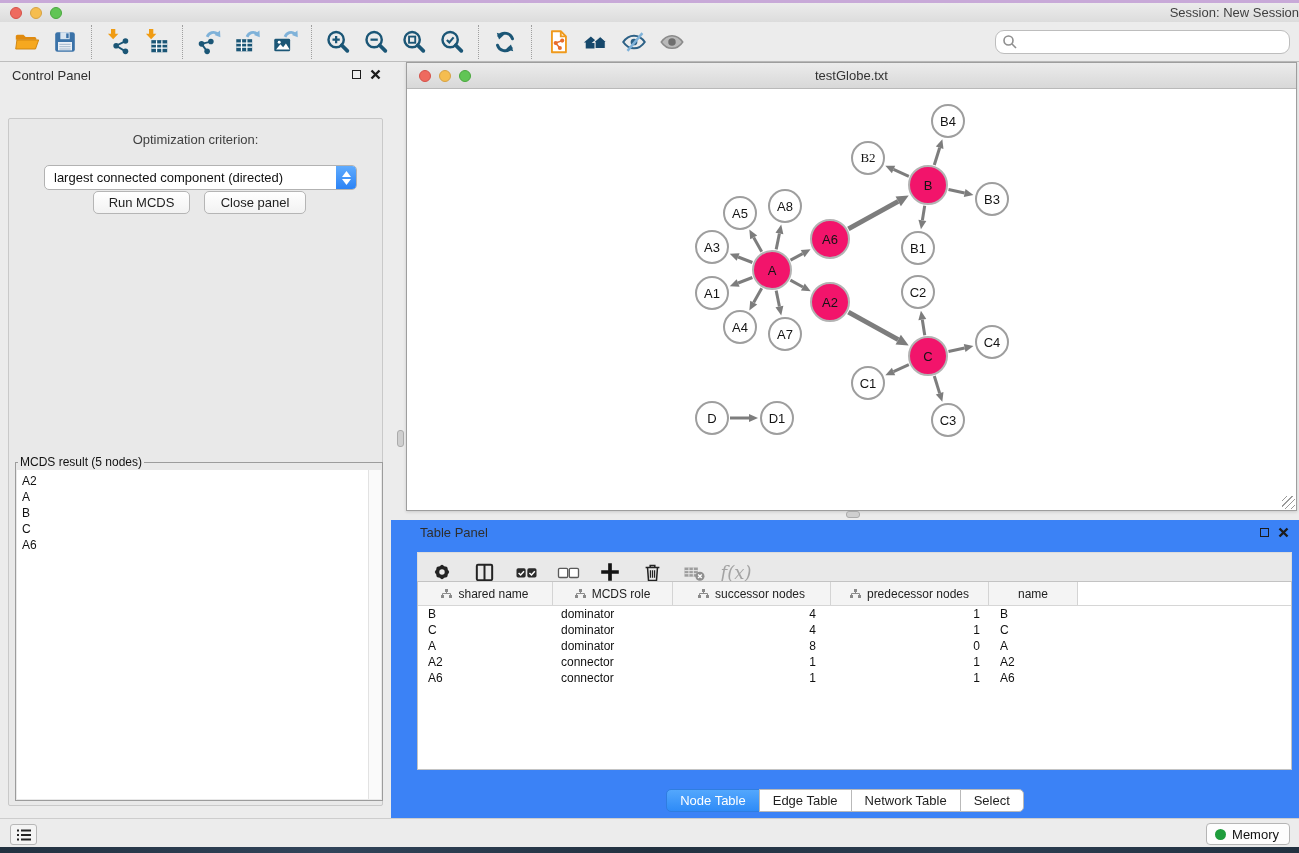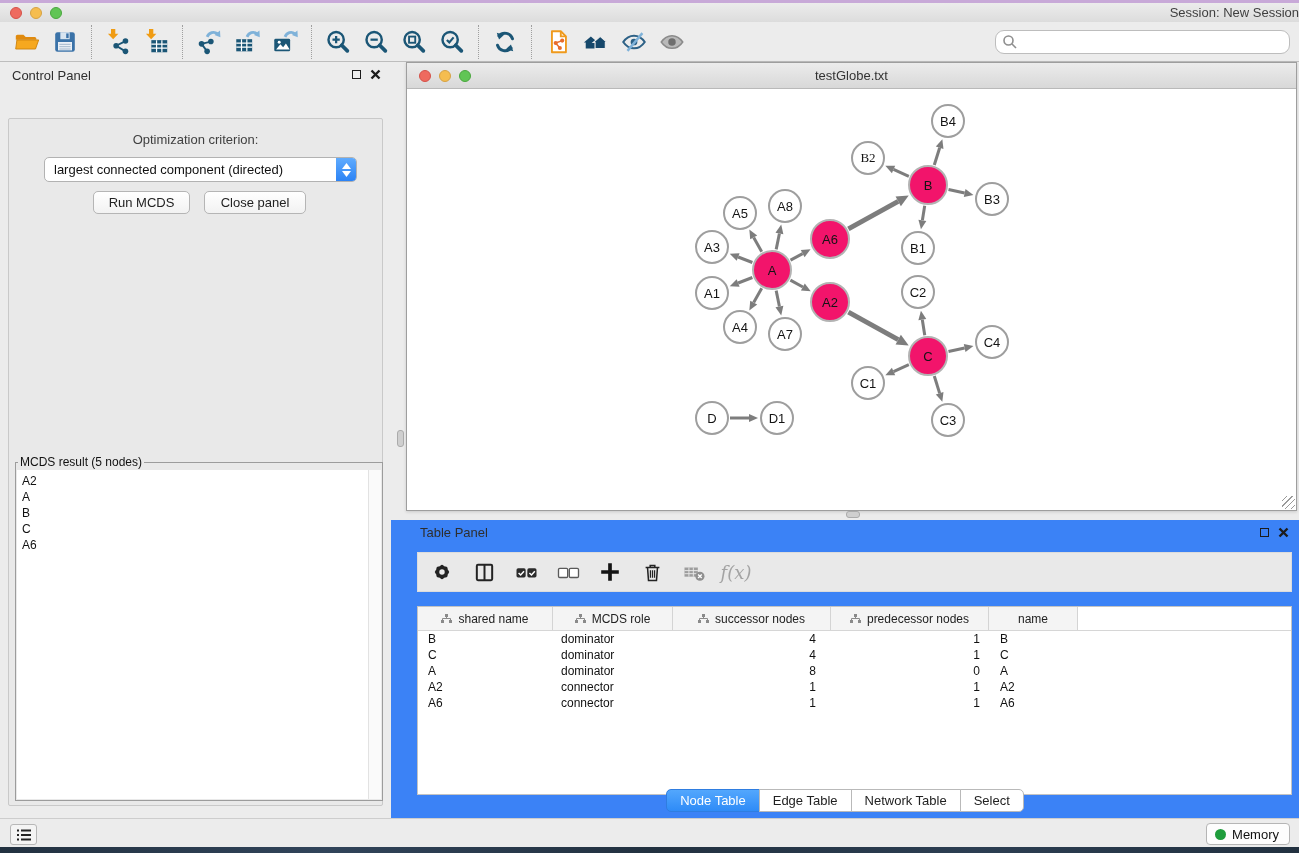--- a/index.html
+++ b/index.html
@@ -35,21 +35,21 @@
   .panel-head-btns { position:absolute; right:10px; top:7px; display:flex; gap:9px; align-items:center; }
   .ctl-tabs { position:absolute; left:0; top:33px; width:100%; display:flex; justify-content:center; }
   .seg-tab { font-size:13px; padding:3px 13px; background:#fff; border:1px solid #b9b9b9;
              margin-left:-1px; color:#222; }
   .seg-tab:first-child { border-radius:5px 0 0 5px; margin-left:0; }
   .seg-tab:last-child { border-radius:0 5px 5px 0; }
   .seg-tab.selected { background:linear-gradient(#53a7fd,#2e8bf7); border-color:#2f7de0; color:#fff; }
   .ctl-content { position:absolute; left:8px; top:56px; width:375px; height:688px;
                  background:#e9e9e9; border:1px solid #c9c9c9; border-radius:2px; }
   .opt-label { position:absolute; left:0; right:0; top:13px; text-align:center; font-size:13px; color:#404040; }
-  .criterion { position:absolute; left:35px; top:38px; width:313px; height:25px; background:#fff;
+  .criterion { position:absolute; left:35px; top:46px; width:313px; height:25px; background:#fff;
                border:1px solid #b2b2b2; border-radius:5px; display:flex; align-items:center; }
   .criterion .val { flex:1; font-size:13px; padding-left:9px; color:#111; white-space:nowrap; }
   .criterion .spinner { width:20px; height:100%; border-radius:0 4px 4px 0;
                         background:linear-gradient(#5fabfe,#2c83f5); display:flex; flex-direction:column;
                         align-items:center; justify-content:center; gap:2px; }
   .ctl-buttons { position:absolute; left:0; right:0; top:72px; }
   .mac-btn { position:absolute; height:23px; background:linear-gradient(#ffffff,#f2f2f2);
              border:1px solid #b5b5b5; border-radius:5px; font-size:13px; color:#222;
              display:flex; align-items:center; justify-content:center; }
   .run-btn { left:84px; width:97px; }
@@ -82,21 +82,21 @@
   .net-hthumb { position:absolute; left:846px; top:511px; width:14px; height:7px;
                 background:#cfcfcf; border:1px solid #ababab; border-radius:3px; }
 
   
   .table-panel { position:absolute; left:391px; top:520px; width:908px; height:298px; background:#3b82f6; }
   .table-panel .panel-title { left:29px; top:5px; }
   .tbl-toolbar { position:absolute; left:26px; top:32px; width:875px; height:40px; background:#e9e9e9;
                  border:1px solid #dcdcdc; display:flex; align-items:center; padding-left:6px; gap:6px; }
   .tblt-btn { width:36px; height:34px; display:flex; align-items:center; justify-content:center; }
   .fx-label { font-family:"DejaVu Serif", serif; font-style:italic; font-size:18px; color:#a3a3a3; }
-  .data-table { position:absolute; left:26px; top:86px; width:875px; height:189px; background:#fff;
+  .data-table { position:absolute; left:26px; top:61px; width:875px; height:189px; background:#fff;
                 border:1px solid #c3c3c3; overflow:hidden; }
   .thead { display:flex; height:24px; border-bottom:1px solid #d6d6d6; }
   .th { background:#f4f4f4; border-right:1px solid #d4d4d4; display:flex; align-items:center;
         justify-content:center; gap:6px; font-size:12px; color:#222; }
   .c0 { width:135px; } .c1 { width:120px; } .c2 { width:158px; } .c3 { width:158px; } .c4 { width:89px; }
   .trow { display:flex; height:16px; align-items:center; }
   .td { font-size:12px; color:#111; overflow:hidden; white-space:nowrap; }
   .td.c0 { padding-left:10px; } .td.c1 { padding-left:8px; }
   .td.c2 { text-align:right; padding-right:15px; } .td.c3 { text-align:right; padding-right:9px; }
   .td.c4 { padding-left:11px; }

